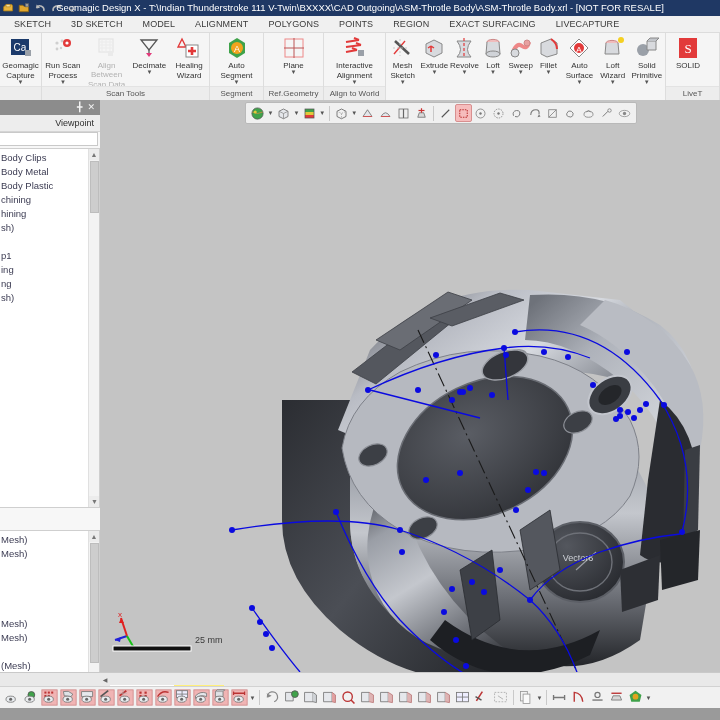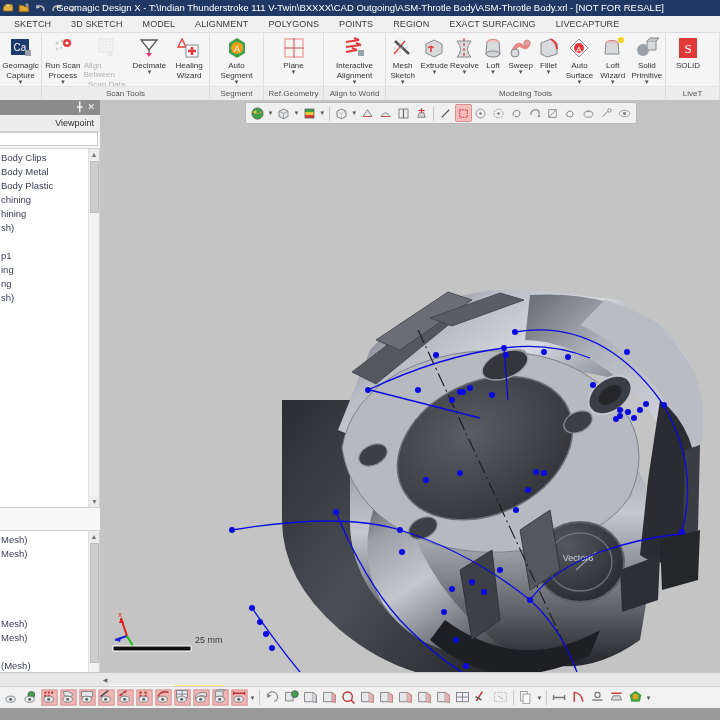--- a/index.html
+++ b/index.html
@@ -48,21 +48,21 @@
   .rgroup-label{
     height:13px;line-height:13px;text-align:center;font-size:8px;color:#555;
     background:#ededed;border-top:1px solid #e3e3e3;white-space:nowrap;
   }
   .rbtn{
     width:46px;display:flex;flex-direction:column;align-items:center;
     padding-top:3px;box-sizing:border-box;cursor:default;
   }
   .rbtn .ico{height:24px;display:flex;align-items:center;justify-content:center;}
   .rbtn .lbl{
-    font-size:8px;line-height:9px;text-align:left;color:#333;margin-top:1px;
+    font-size:8px;line-height:9px;text-align:center;color:#333;margin-top:1px;
     white-space:normal;word-break:keep-all;
   }
   .rbtn.disabled .lbl{color:#b2b2b2;}
   .rbtn .caret{font-size:6px;color:#555;line-height:5px;}
 
   
   .leftpanel{
     position:absolute;left:0;top:100px;width:100px;height:572px;
     background:#f7f7f7;
   }
@@ -420,21 +420,20 @@
                 <circle cx="8" cy="14" r="6" fill="#9aa0a8"></circle>
                 <path d="M12 5 L21 5 L21 14 L12 14 Z" fill="#d8dade" stroke="#888"></path>
                 <path d="M12 5 L15 2 L24 2 L21 5" fill="#c2c5ca" stroke="#888"></path>
               </svg>
             </div>
             <div class="lbl">Solid</div>
             <div class="lbl">Primitive</div>
             <div class="caret">▼</div>
           </div>
         </div>
-        <div class="rgroup-label">Modeling Tools</div>
       </div>
       <div class="rgroup" style="left: 666px; width: 54px;">
         <div class="rgroup-items">
           <div class="rbtn" style="width: 44px;">
             <div class="ico">
               <svg width="24" height="24" viewBox="0 0 24 24">
                 <rect x="3" y="2" width="18" height="20" fill="#e23a3a"></rect>
                 <text x="12" y="17" font-size="13" fill="#fff" text-anchor="middle" font-family="Liberation Serif, serif">S</text>
               </svg>
             </div>

